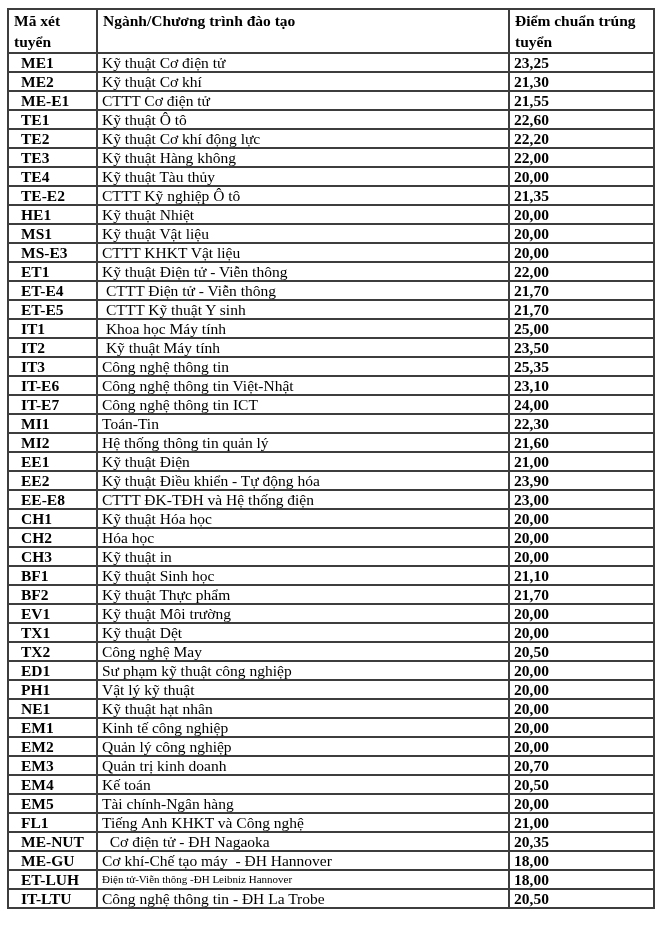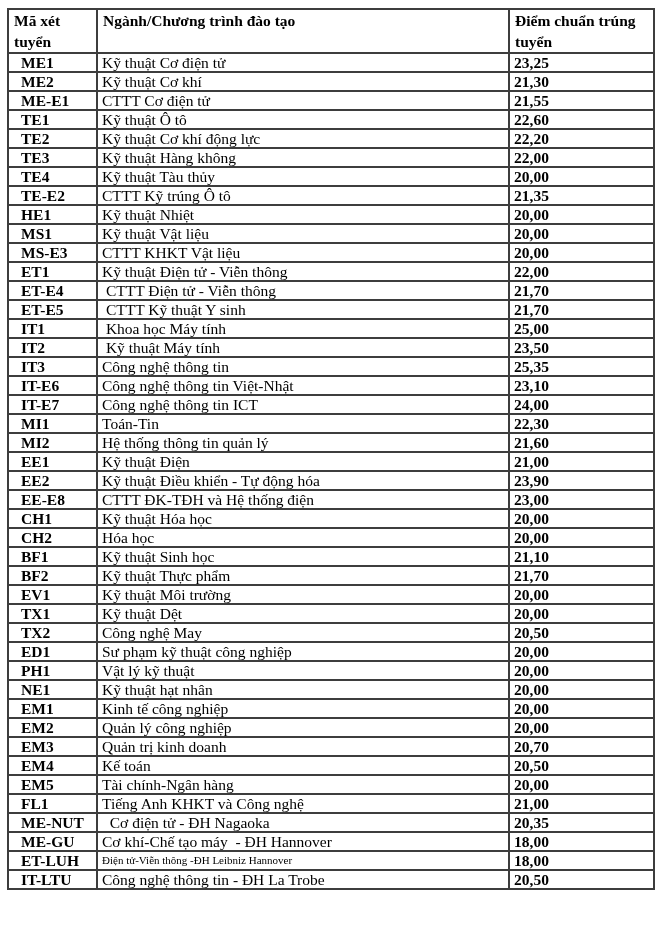--- a/index.html
+++ b/index.html
@@ -108,21 +108,21 @@
   </tr>
 
   <tr>
     <td class="code">TE4</td>
     <td class="program">Kỹ thuật Tàu thủy</td>
     <td class="score">20,00</td>
   </tr>
 
   <tr>
     <td class="code">TE-E2</td>
-    <td class="program">CTTT Kỹ trúng Ô tô</td>
+    <td class="program">CTTT Kỹ nghiệp Ô tô</td>
     <td class="score">21,35</td>
   </tr>
 
   <tr>
     <td class="code">HE1</td>
     <td class="program">Kỹ thuật Nhiệt</td>
     <td class="score">20,00</td>
   </tr>
 
   <tr>
@@ -220,20 +220,25 @@
     <td class="program">Kỹ thuật Hóa học</td>
     <td class="score">20,00</td>
   </tr>
 
   <tr>
     <td class="code">CH2</td>
     <td class="program">Hóa học</td>
     <td class="score">20,00</td>
   </tr>
 
+  <tr>
+    <td class="code">CH3</td>
+    <td class="program">Kỹ thuật in</td>
+    <td class="score">20,00</td>
+  </tr>
 
   <tr>
     <td class="code">BF1</td>
     <td class="program">Kỹ thuật Sinh học</td>
     <td class="score">21,10</td>
   </tr>
 
   <tr>
     <td class="code">BF2</td>
     <td class="program">Kỹ thuật Thực phẩm</td>

